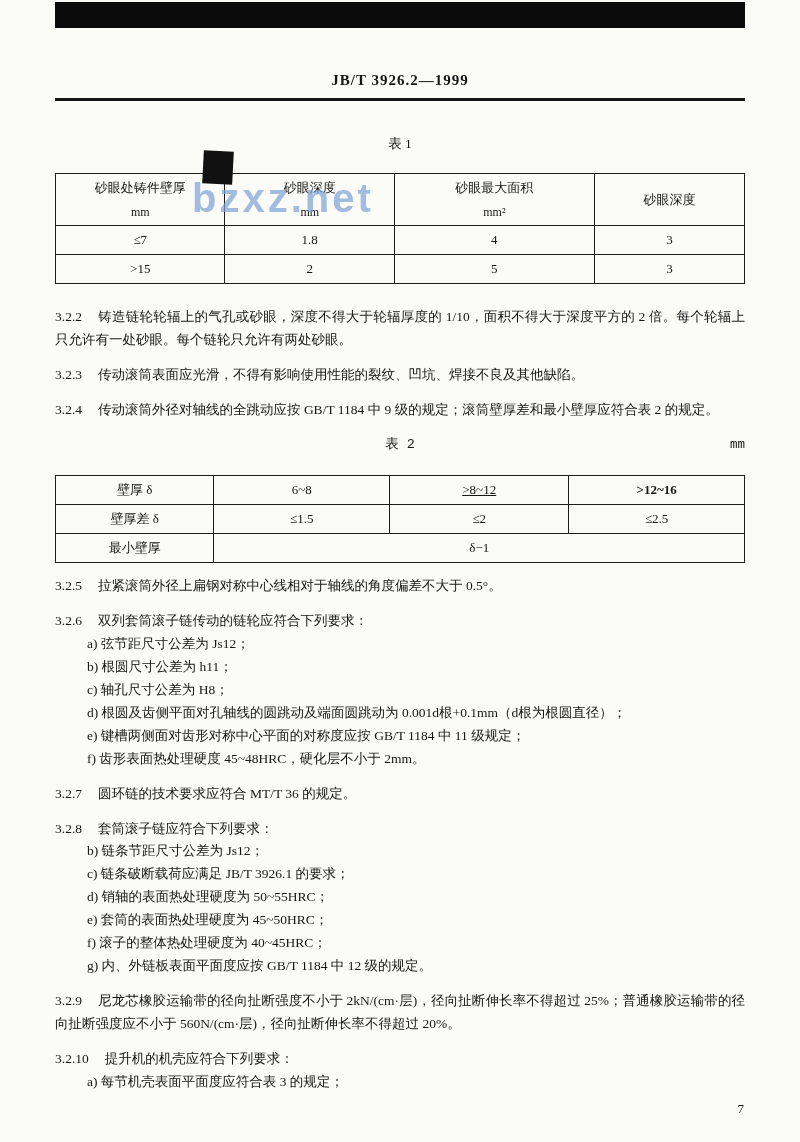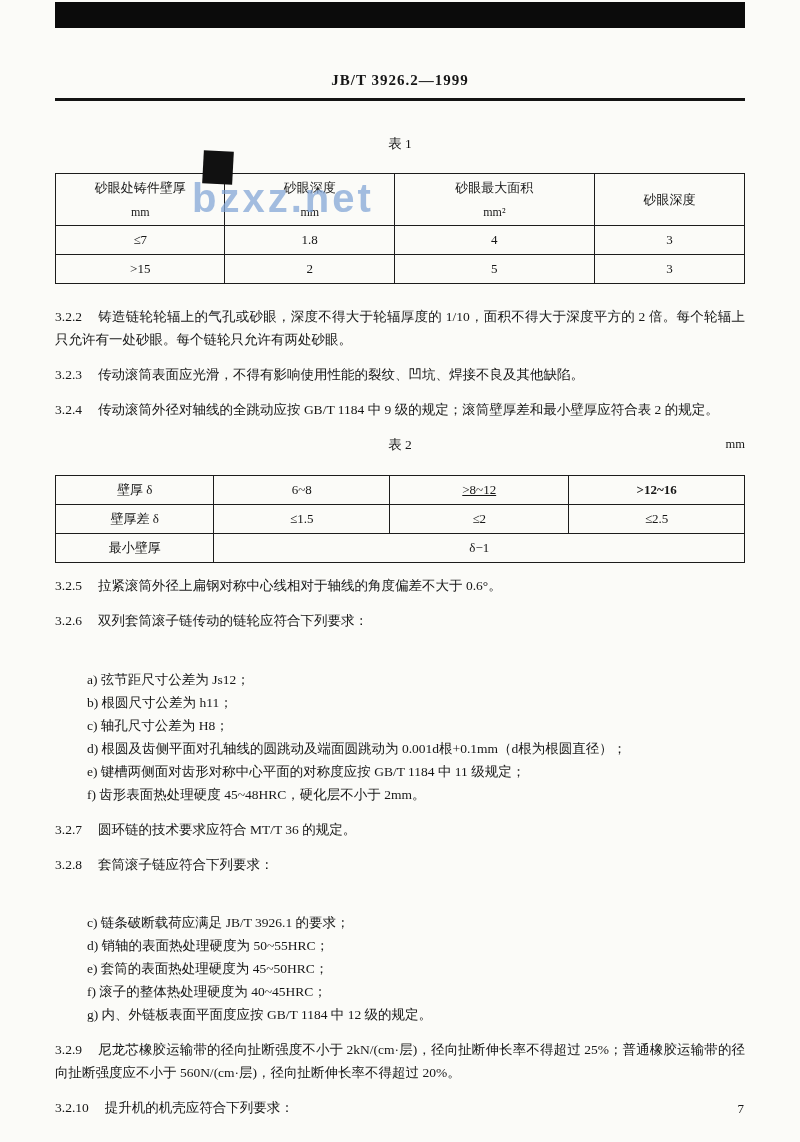--- a/index.html
+++ b/index.html
@@ -8,35 +8,35 @@
     position:relative; width:800px; height:1142px; margin:0 auto;
     background:#fbfbf8; color:#161616; overflow:hidden;
     font-family:"Liberation Serif","DejaVu Serif",serif;
     font-size:13.5px; line-height:1.7;
   }
   .content { padding:0 55px 0 55px; }
   .top-bar { height:26px; background:#0b0b0b; margin-top:2px; }
   .doc-code { margin-top:40px; text-align:center; font-weight:bold; font-size:15px; letter-spacing:1px; }
   .header-rule { border-top:3px solid #141414; margin-top:4px; }
   .table-caption { margin-top:32px; text-align:center; }
-  .caption-row { display:flex; align-items:flex-start; margin-top:12px; }
+  .caption-row { display:flex; align-items:center; margin-top:12px;font-family:Liberation Mono, monospace; }
   .caption-row .spacer { flex:1; }
   .caption-row .cap { flex:0 0 auto; }
   .caption-row .unit { flex:1; text-align:right; font-size:12.5px; }
   table { width:100%; border-collapse:collapse; margin-top:18px; }
   th, td { border:1.8px solid #1c1c1c; text-align:center; vertical-align:middle;
            font-weight:normal; padding:3px 4px; font-size:13px; }
   .t1-c1 { width:24.6%; } .t1-c2 { width:24.6%; } .t1-c3 { width:29%; } .t1-c4 { width:21.8%; }
   .hdr-name { display:block; }
   .hdr-unit { display:block; font-size:12px; margin-top:2px; }
   .t2-c1 { width:23%; } .t2-c2 { width:25.5%; } .t2-c3 { width:26%;text-decoration:underline; } .t2-c4 { width:25.5%;font-weight:bold; }
   .clause { margin-top:12px; text-align:justify; }
   .clause.first-after-table { margin-top:22px; }
   .cnum { font-weight:normal; margin-right:16px; white-space:nowrap; }
-  .subitems { margin-left:32px;margin-top:36px; }
+  .subitems { margin-left:32px; }
   .subitem { text-align:justify; }
   .watermark {
     position:absolute; top:164px; left:192px; z-index:3;
     font-family:"Liberation Sans","DejaVu Sans",sans-serif;
     font-size:40px; font-weight:bold; letter-spacing:3px;
     color:rgba(128,164,214,0.72); pointer-events:none; user-select:none;
   }
   .scan-blob {
     position:absolute; top:151px; left:203px; width:30px; height:33px;
     background:#111; transform:rotate(3deg); z-index:2;
@@ -127,21 +127,21 @@
         <td>≤2.5</td>
       </tr>
       <tr>
         <td>最小壁厚</td>
         <td colspan="3">δ−1</td>
       </tr>
     </tbody>
       </table>
 
     <div class="clause">
-      <span class="cnum">3.2.5</span><span>拉紧滚筒外径上扁钢对称中心线相对于轴线的角度偏差不大于 0.6°。</span>
+      <span class="cnum">3.2.5</span><span>拉紧滚筒外径上扁钢对称中心线相对于轴线的角度偏差不大于 0.5°。</span>
     </div>
 
     <div class="clause">
       <span class="cnum">3.2.6</span><span>双列套筒滚子链传动的链轮应符合下列要求：</span>
       <div class="subitems">
         <div class="subitem">a) 弦节距尺寸公差为 Js12；</div>
         <div class="subitem">b) 根圆尺寸公差为 h11；</div>
         <div class="subitem">c) 轴孔尺寸公差为 H8；</div>
         <div class="subitem">d) 根圆及齿侧平面对孔轴线的圆跳动及端面圆跳动为 0.001d根+0.1mm（d根为根圆直径）；</div>
         <div class="subitem">e) 键槽两侧面对齿形对称中心平面的对称度应按 GB/T 1184 中 11 级规定；</div>
@@ -149,20 +149,21 @@
       </div>
     </div>
 
     <div class="clause">
       <span class="cnum">3.2.7</span><span>圆环链的技术要求应符合 MT/T 36 的规定。</span>
     </div>
 
     <div class="clause">
       <span class="cnum">3.2.8</span><span>套筒滚子链应符合下列要求：</span>
       <div class="subitems">
+        <div class="subitem">b) 链条节距尺寸公差为 Js12；</div>
         <div class="subitem">c) 链条破断载荷应满足 JB/T 3926.1 的要求；</div>
         <div class="subitem">d) 销轴的表面热处理硬度为 50~55HRC；</div>
         <div class="subitem">e) 套筒的表面热处理硬度为 45~50HRC；</div>
         <div class="subitem">f) 滚子的整体热处理硬度为 40~45HRC；</div>
         <div class="subitem">g) 内、外链板表面平面度应按 GB/T 1184 中 12 级的规定。</div>
       </div>
     </div>
 
     <div class="clause">
       <span class="cnum">3.2.9</span><span>尼龙芯橡胶运输带的径向扯断强度不小于 2kN/(cm·层)，径向扯断伸长率不得超过 25%；普通橡胶运输带的径向扯断强度应不小于 560N/(cm·层)，径向扯断伸长率不得超过 20%。</span>

